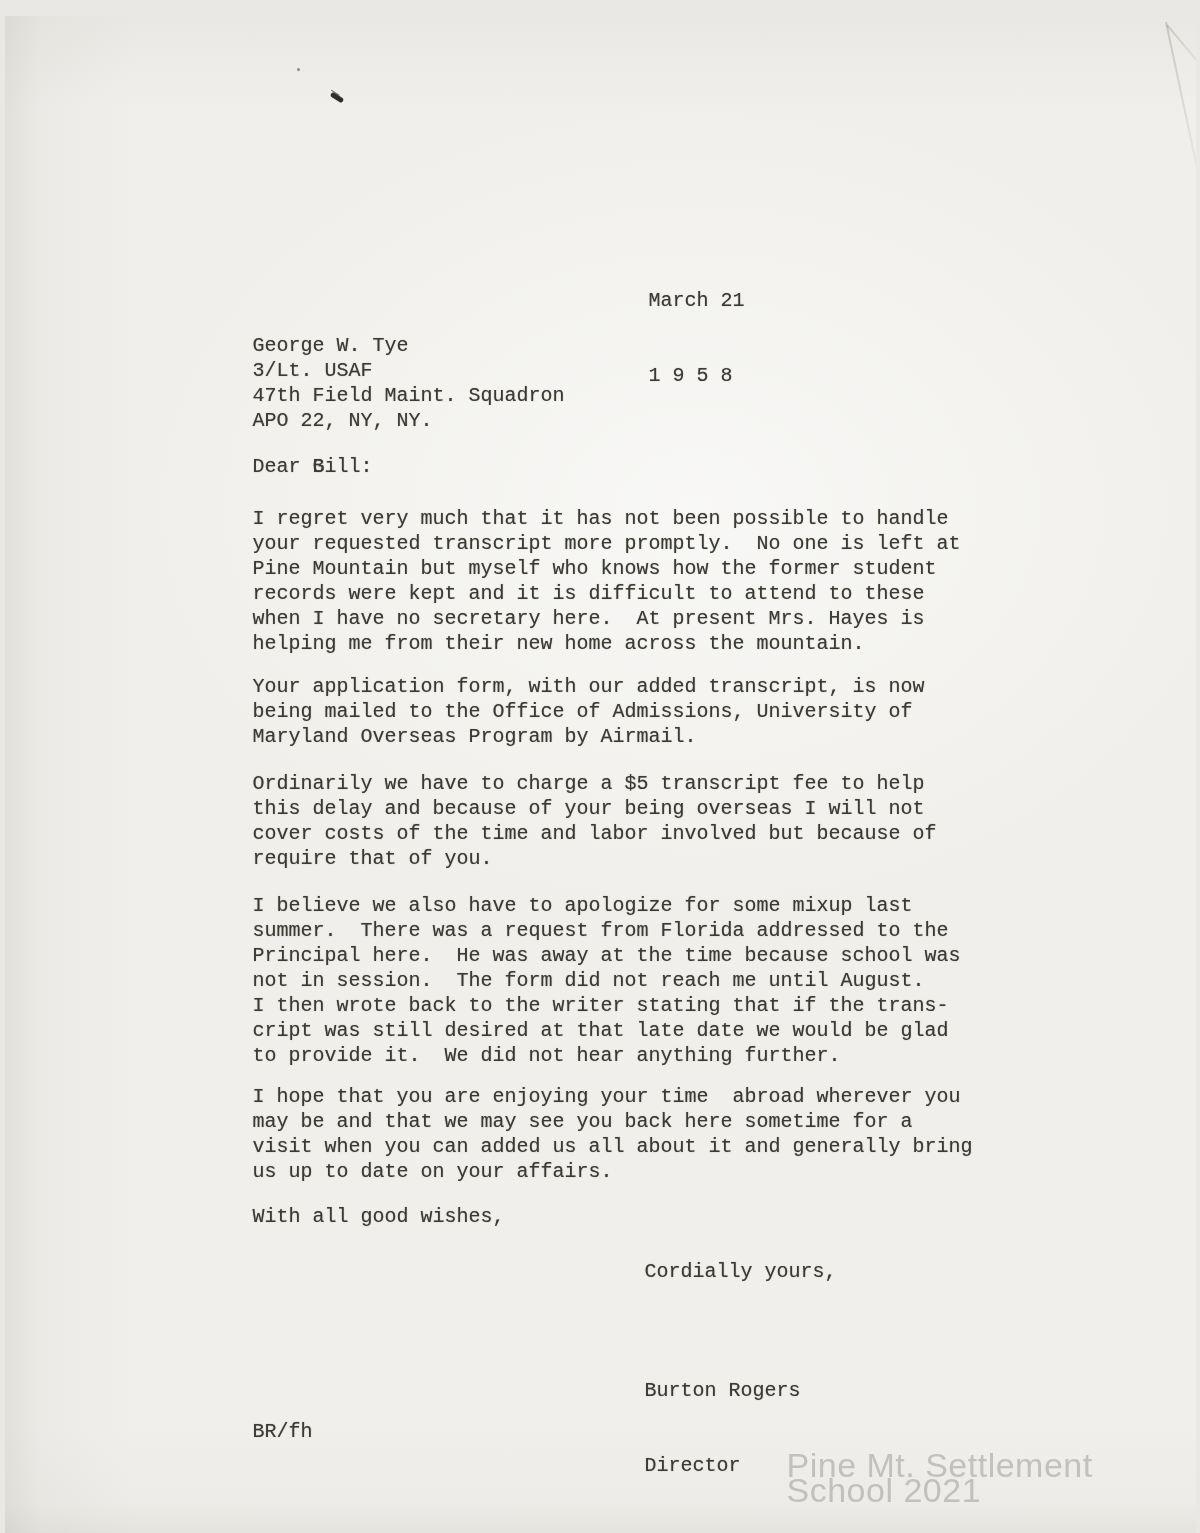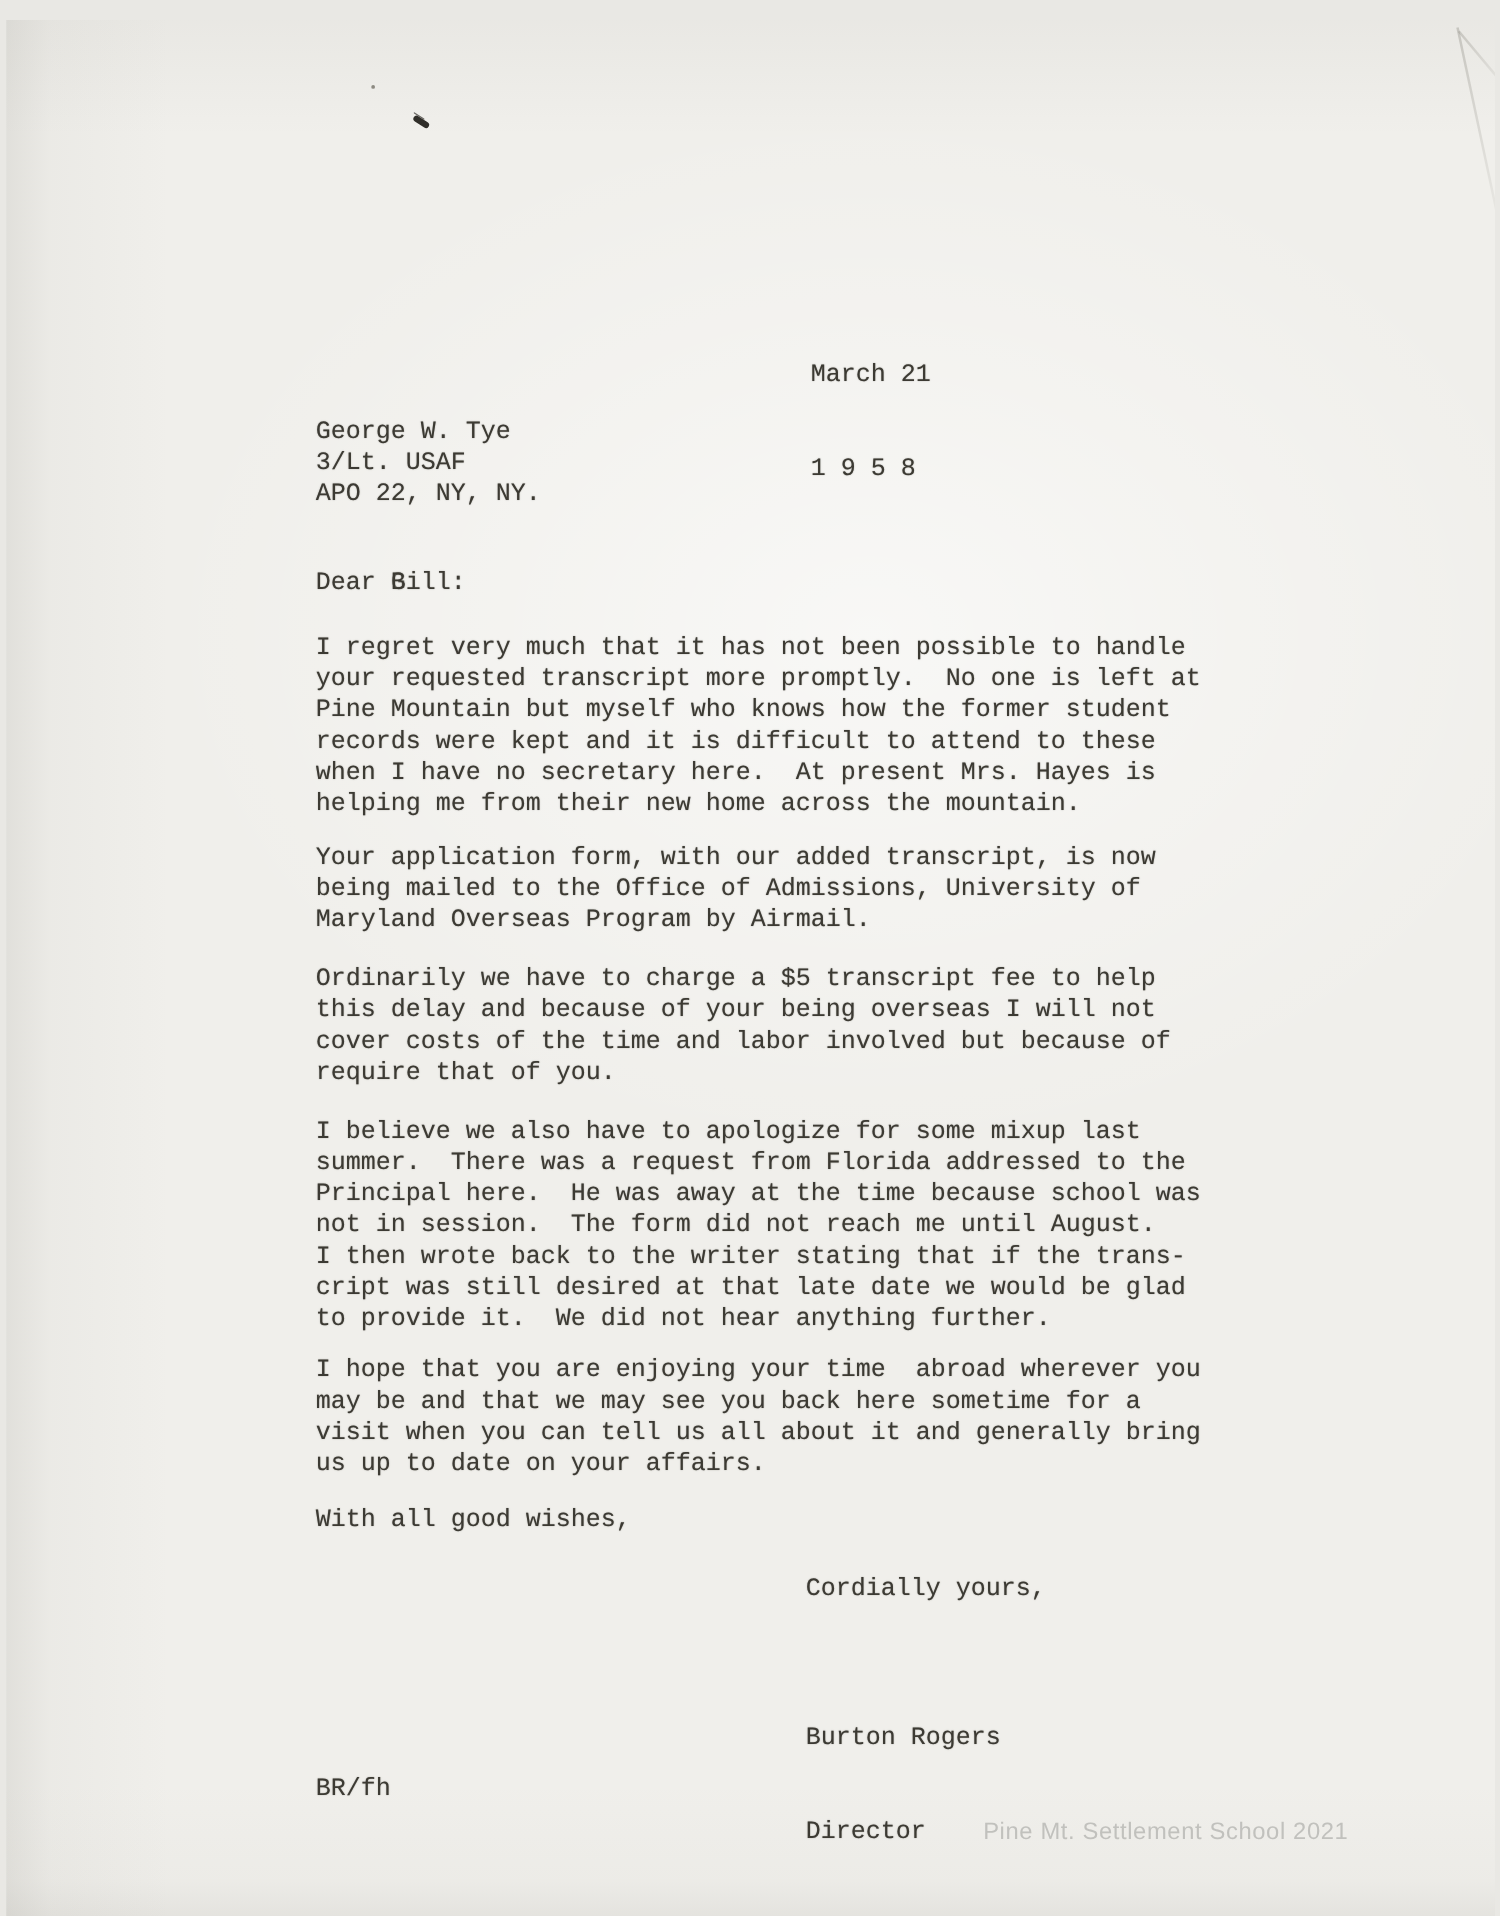--- a/index.html
+++ b/index.html
@@ -48,21 +48,21 @@
   .p5          { left: 248px; top: 1068px; }
   .wishes      { left: 248px; top: 1188px; text-align: right; }
   .cordially   { left: 640px; top: 1243px; }
   .sig         { left: 640px; top: 1312px; }
   .initials    { left: 248px; top: 1403px; }
 
   .watermark {
     position: absolute;
     left: 782px; top: 1437px;
     font-family: "Liberation Sans", sans-serif;
-    font-size: 19px;
+    font-size: 34px;
     letter-spacing: 0.5px;
     color: rgba(187,187,184,0.9);
   }
 
   
   .ink-speck {
     position: absolute; left: 325px; top: 79px;
     width: 14px; height: 5px;
     background: #302e29; border-radius: 3px;
     transform: rotate(33deg);
@@ -102,29 +102,29 @@
   <div class="ink-speck"></div>
   <div class="ink-dot"></div>
   <div class="fold-tr"></div>
   <div class="curl-bl"></div>
 
   <div class="typed date-block">
     <div class="line">March 21</div>
     <div class="line">1 9 5 8</div>
   </div>
 
-  <div class="typed recipient"><div class="line">George W. Tye</div><div class="line">3/Lt. USAF</div><div class="line">APO 22, NY, NY.</div></div>
+  <div class="typed recipient"><div class="line">George W. Tye</div><div class="line">3/Lt. USAF</div><div class="line">47th Field Maint. Squadron</div><div class="line">APO 22, NY, NY.</div></div>
 
   <div class="typed salutation"><span>Dear </span><span class="struck" data-under="G">B</span><span>ill:</span></div>
 
   <div class="typed p1"><div class="line">I regret very much that it has not been possible to handle</div><div class="line">your requested transcript more promptly.  No one is left at</div><div class="line">Pine Mountain but myself who knows how the former student</div><div class="line">records were kept and it is difficult to attend to these</div><div class="line">when I have no secretary here.  At present Mrs. Hayes is</div><div class="line">helping me from their new home across the mountain.</div></div>
   <div class="typed p2"><div class="line">Your application form, with our added transcript, is now</div><div class="line">being mailed to the Office of Admissions, University of</div><div class="line">Maryland Overseas Program by Airmail.</div></div>
   <div class="typed p3"><div class="line">Ordinarily we have to charge a $5 transcript fee to help</div><div class="line">this delay and because of your being overseas I will not</div><div class="line">cover costs of the time and labor involved but because of</div><div class="line">require that of you.</div></div>
   <div class="typed p4"><div class="line">I believe we also have to apologize for some mixup last</div><div class="line">summer.  There was a request from Florida addressed to the</div><div class="line">Principal here.  He was away at the time because school was</div><div class="line">not in session.  The form did not reach me until August.</div><div class="line">I then wrote back to the writer stating that if the trans-</div><div class="line">cript was still desired at that late date we would be glad</div><div class="line">to provide it.  We did not hear anything further.</div></div>
-  <div class="typed p5"><div class="line">I hope that you are enjoying your time  abroad wherever you</div><div class="line">may be and that we may see you back here sometime for a</div><div class="line">visit when you can tell us all about it and generally bring</div><div class="line">us up to date on your affairs.</div></div>
+  <div class="typed p5"><div class="line">I hope that you are enjoying your time  abroad wherever you</div><div class="line">may be and that we may see you back here sometime for a</div><div class="line">visit when you can added us all about it and generally bring</div><div class="line">us up to date on your affairs.</div></div>
 
   <div class="typed wishes">With all good wishes,</div>
   <div class="typed cordially">Cordially yours,</div>
 
   <div class="typed sig">
     <div class="line">Burton Rogers</div>
     <div class="line">Director</div>
   </div>
 
   <div class="typed initials">BR/fh</div>

